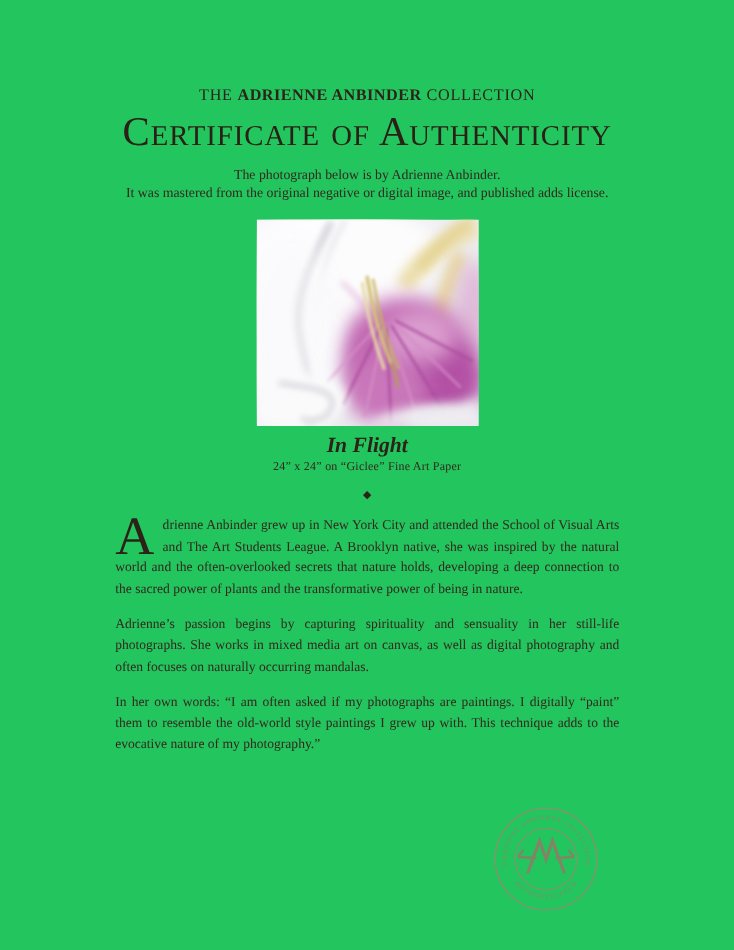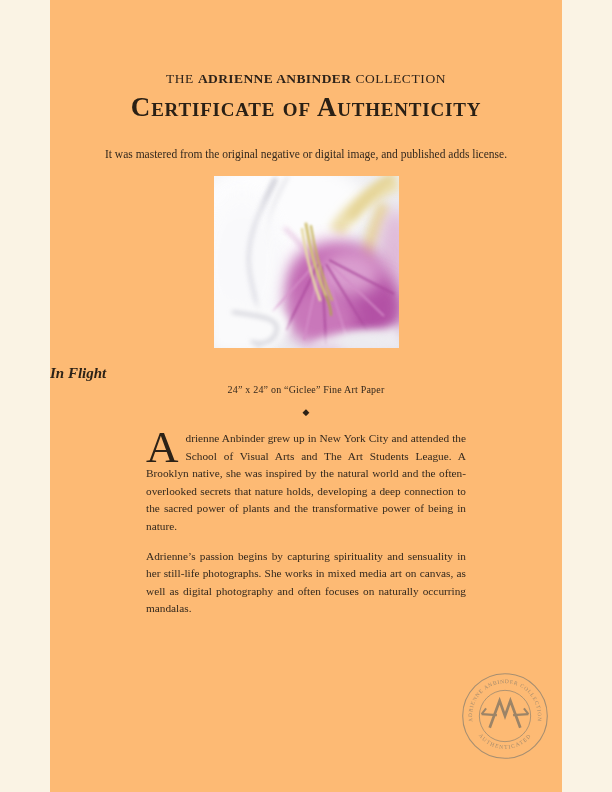--- a/index.html
+++ b/index.html
@@ -1,60 +1,60 @@
 <!DOCTYPE html>
 <html><head>
 <meta charset="utf-8">
 <style>
   html,body { margin:0; padding:0; background:#faf3e4; }
   .page {
     position:relative;
-    width:512px; height:792px;
+    width:612px; height:792px;
     margin:0 auto;
-    background:#fdba74;
+    background:#22c55e;
     font-family:"Liberation Serif", serif;
     color:#30251a;
     overflow:hidden;
   }
   .collection-line {
     padding-top:71px;
     text-align:center;
     font-size:13.5px;
     letter-spacing:0.6px;
     color:#2e231a;
     white-space:nowrap;
   }
   .collection-line .name { font-weight:bold; letter-spacing:0.4px; margin:0 4px; }
   .cert-title {
     margin:5px 0 0 0;
     text-align:center;
-    font-weight:bold;
+    font-weight:normal;
     font-variant:small-caps;
-    font-size:27px;
+    font-size:34px;
     letter-spacing:0.8px;
     color:#2a2015;
   }
   .intro {
     margin:9px 0 0 0;
     text-align:center;
     font-size:11.5px;
     line-height:15px;
     color:#33281d;
   }
   .artwork {
     width:185px; height:172px;
     margin:14px auto 0 auto;
     line-height:0;
   }
   .art-title {
-    margin-top:17px;
-    text-align:left;
+    margin-top:6px;
+    text-align:center;
     font-style:italic;
     font-weight:bold;
-    font-size:15px;
+    font-size:18px;
     color:#2c2217;
   }
   .art-caption {
     margin-top:2px;
     text-align:center;
     font-size:10px;
     letter-spacing:0.2px;
     color:#33281d;
   }
   .divider {
@@ -95,21 +95,21 @@
 
 <div class="page">
 
   <div class="collection-line">
     <span>THE</span><span class="name">ADRIENNE ANBINDER</span><span>COLLECTION</span>
   </div>
 
   <h1 class="cert-title">Certificate of Authenticity</h1>
 
   <p class="intro">
-    <br>
+    <span>The photograph below is by Adrienne Anbinder.</span><br>
     <span>It was mastered from the original negative or digital image, and published adds license.</span>
   </p>
 
   <div class="artwork">
     <svg viewBox="0 0 185 172" width="185" height="172">
       <defs>
         <linearGradient id="awbg" x1="0" y1="0" x2="1" y2="1">
           <stop offset="0" stop-color="#f4f4f6"></stop>
           <stop offset="1" stop-color="#e6e6ec"></stop>
         </linearGradient>
@@ -166,20 +166,21 @@
     </svg>
   </div>
 
   <div class="art-title">In Flight</div>
   <div class="art-caption">24” x 24” on “Giclee” Fine Art Paper</div>
   <div class="divider">◆</div>
 
   <div class="bio-wrap">
     <p class="bio first"><span class="dropcap">A</span><span>drienne Anbinder grew up in New York City and attended the School of Visual Arts and The Art Students League. A Brooklyn native, she was inspired by the natural world and the often-overlooked secrets that nature holds, developing a deep connection to the sacred power of plants and the transformative power of being in nature.</span></p>
     <p class="bio">Adrienne’s passion begins by capturing spirituality and sensuality in her still-life photographs. She works in mixed media art on canvas, as well as digital photography and often focuses on naturally occurring mandalas.</p>
+    <p class="bio">In her own words: “I am often asked if my photographs are paintings. I digitally “paint” them to resemble the old-world style paintings I grew up with. This technique adds to the evocative nature of my photography.”</p>
   </div>
 
   <div class="seal">
     <svg viewBox="0 0 100 100" width="90" height="90">
       <defs>
         <path id="sealArcTop" d="M 16.9,65.4 A 36.5,36.5 0 1 1 83.1,65.4" fill="none"></path>
         <path id="sealArcBot" d="M 16.9,65.4 A 36.5,36.5 0 0 0 83.1,65.4" fill="none"></path>
       </defs>
       <circle cx="50" cy="50" r="47" fill="none" stroke="#9b8971" stroke-width="1.2"></circle>
       <circle cx="50" cy="50" r="28.5" fill="none" stroke="#9b8971" stroke-width="1"></circle>

